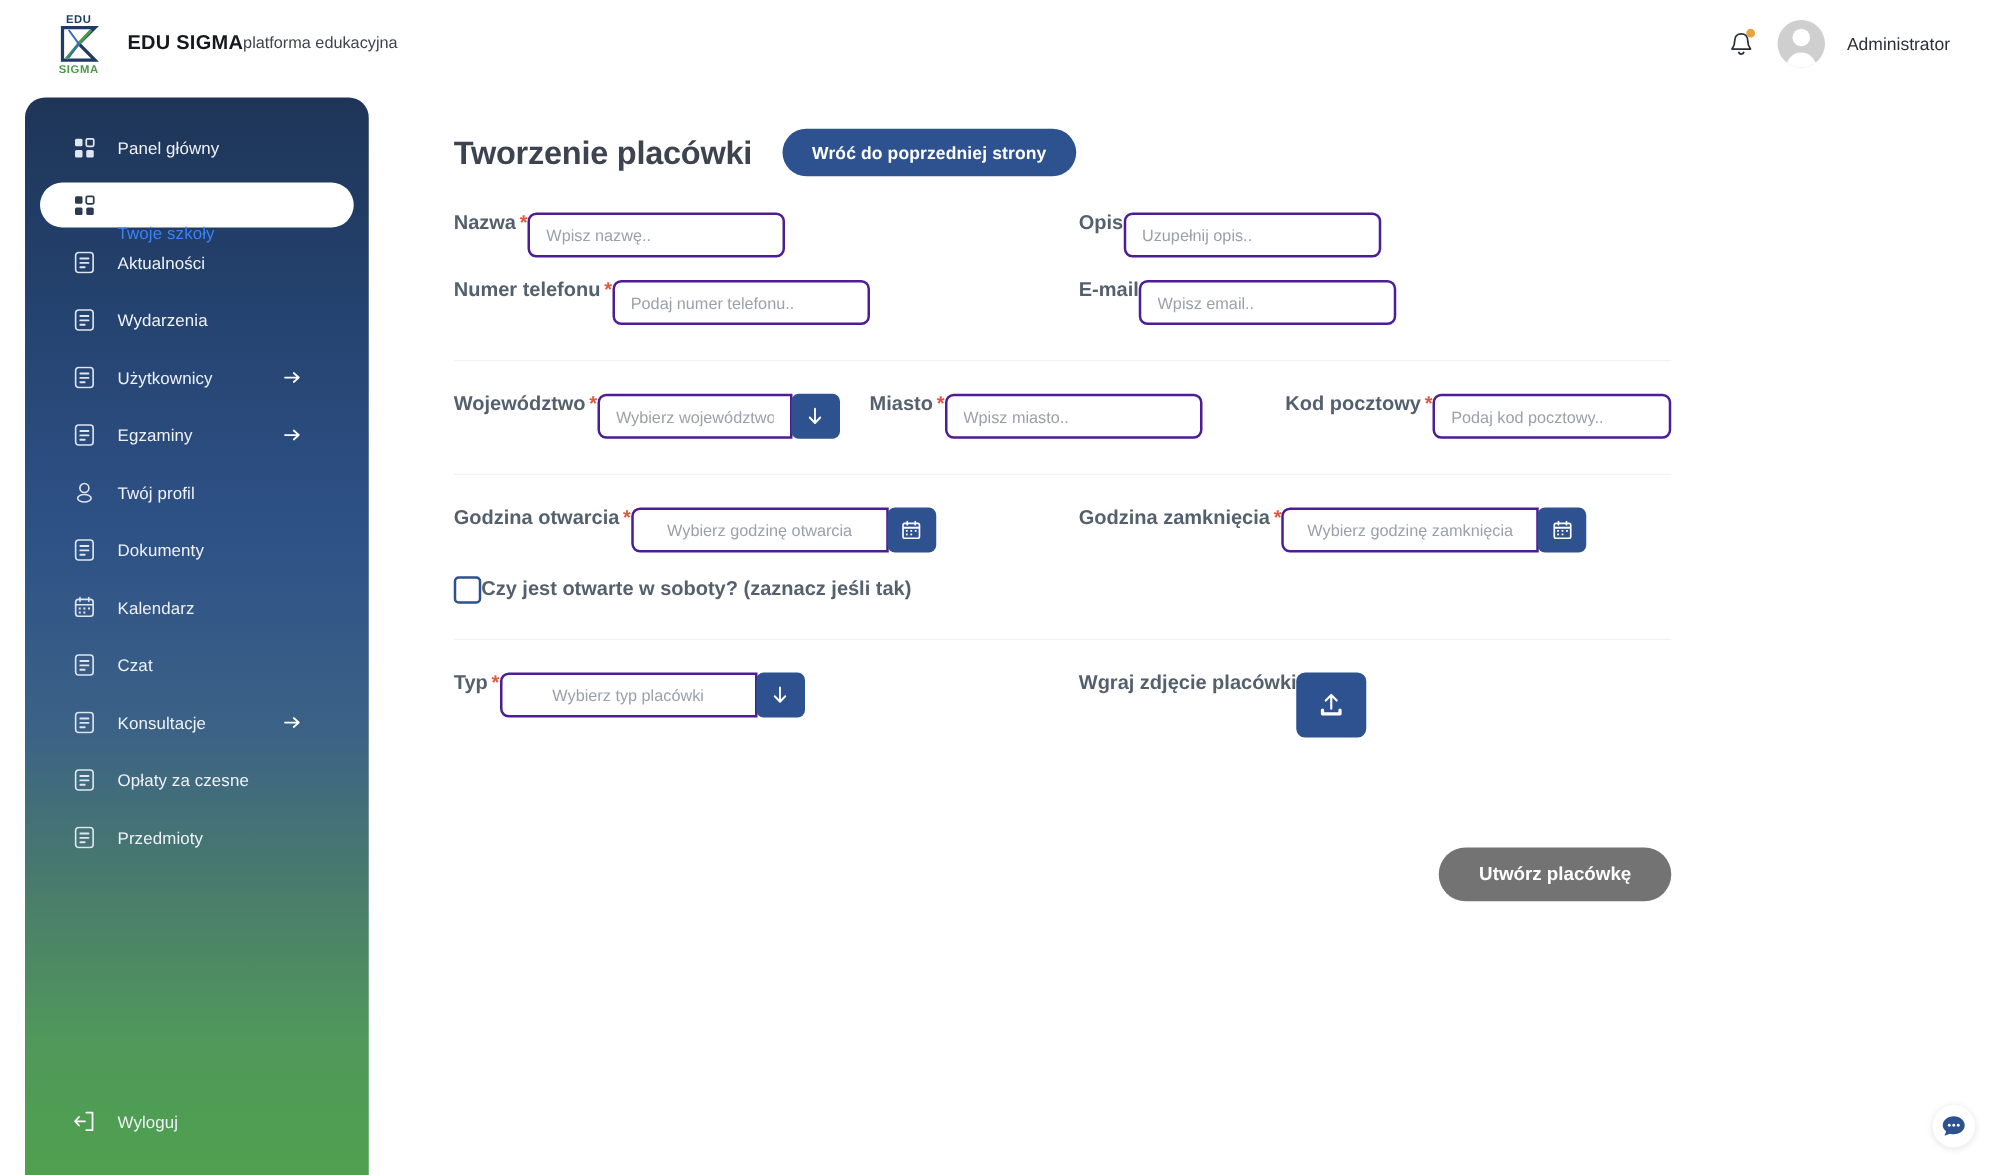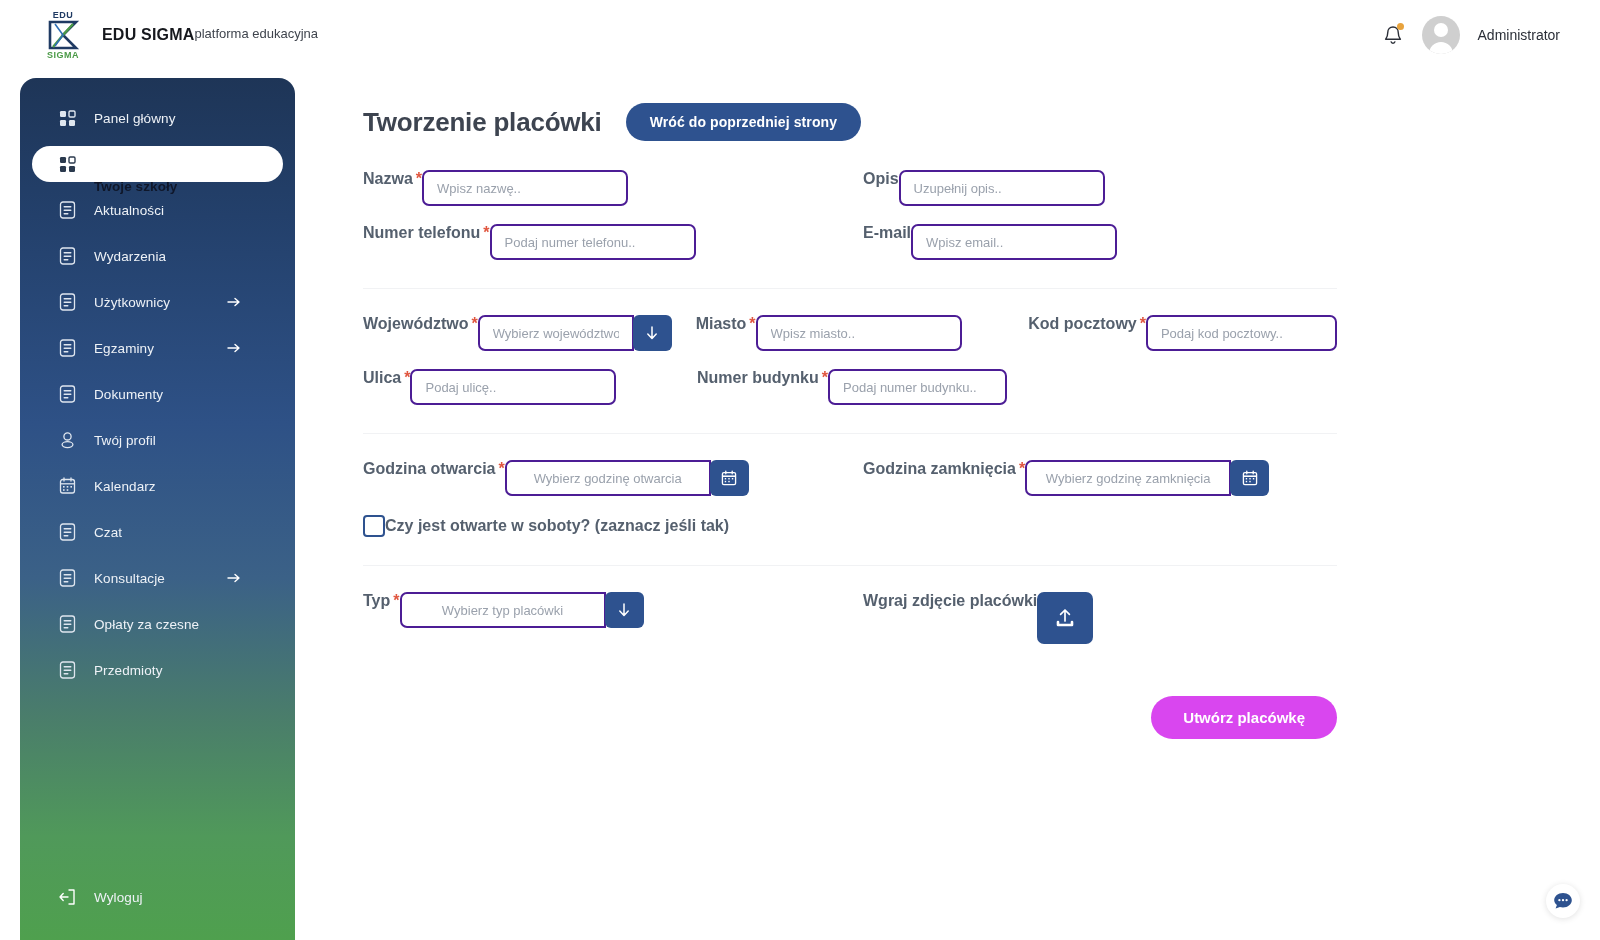--- a/index.html
+++ b/index.html
@@ -91,21 +91,21 @@
   }
   .nav-item.active { background: #ffffff; }
   .nav-icon {
     width: 18px; height: 18px; flex: 0 0 18px;
     display: flex; align-items: center; justify-content: center;
   }
   .nav-label {
     margin-left: 18px; font-size: 13.5px; color: #eef2f7; letter-spacing: .1px;
     white-space: nowrap;
   }
-  .nav-item.active .nav-label { color: #0f172a; font-weight: 700; margin-top: 45px; }
+  .nav-item.active .nav-label { color: #3b82f6; font-weight: 400; margin-top: 45px; }
   .nav-arrow {
     position: absolute; right: 42px; top: 50%; transform: translateY(-50%);
     width: 14px; height: 14px;
   }
   .logout {
     position: absolute; bottom: 34px; left: 0; width: 100%;
     display: flex; align-items: center; padding-left: 38px; cursor: pointer;
   }
   .logout .nav-label { margin-left: 18px; }
 
@@ -161,23 +161,23 @@
   }
   .checklabel { font-size: 16px; font-weight: bold; color: #55606e; }
 
   .upload-btn {
     width: 56px; height: 52px; background: #2e528f; border-radius: 7px;
     display: flex; align-items: center; justify-content: center; cursor: pointer;
     border: none;
   }
   .submit-row { display: flex; justify-content: flex-end; margin-top: 52px; }
   .submit-btn {
-    background: #d946ef; color: #fff;
+    background: #737373; color: #fff;
     font-size: 15px; font-weight: bold;
-    border: none; border-radius: 22px; padding: 13px 32px; cursor: pointer;
+    border: none; border-radius: 22px; padding: 13px 32px; cursor: pointer; margin-top: 36px;
   }
 
   .chat-fab {
     position: absolute; right: 20px; bottom: 22px;
     width: 34px; height: 34px; border-radius: 50%;
     background: #ffffff; box-shadow: 0 1px 6px rgba(0,0,0,.12);
     display: flex; align-items: center; justify-content: center; cursor: pointer;
   }
 </style>
 </head>
@@ -297,37 +297,37 @@
       <span class="nav-arrow">
         <svg width="14" height="14" viewBox="0 0 14 14">
           <path d="M1 7 H12 M8 3.4 L12 7 L8 10.6" fill="none" stroke="#ffffff" stroke-width="1.4" stroke-linecap="round" stroke-linejoin="round"></path>
         </svg>
       </span>
     </div>
 
     <div class="nav-item">
       <span class="nav-icon">
         <svg width="17" height="18" viewBox="0 0 17 18">
-          <rect x="1.5" y="1" width="14" height="16" rx="2.4" fill="none" stroke="#dfe6ef" stroke-width="1.3"></rect>
-          <rect x="4.5" y="5" width="8" height="1.5" rx=".7" fill="#dfe6ef"></rect>
-          <rect x="4.5" y="8.5" width="8" height="1.5" rx=".7" fill="#dfe6ef"></rect>
-          <rect x="4.5" y="12" width="5" height="1.5" rx=".7" fill="#dfe6ef"></rect>
-        </svg>
-      </span>
-      <span class="nav-label">Dokumenty</span>
-    </div>
-
-    <div class="nav-item">
-      <span class="nav-icon">
-        <svg width="17" height="18" viewBox="0 0 17 18">
           <circle cx="8.5" cy="5.4" r="3.6" fill="none" stroke="#dfe6ef" stroke-width="1.3"></circle>
           <ellipse cx="8.5" cy="13.6" rx="5.4" ry="3" fill="none" stroke="#dfe6ef" stroke-width="1.3"></ellipse>
         </svg>
       </span>
       <span class="nav-label">Twój profil</span>
+    </div>
+
+    <div class="nav-item">
+      <span class="nav-icon">
+        <svg width="17" height="18" viewBox="0 0 17 18">
+          <rect x="1.5" y="1" width="14" height="16" rx="2.4" fill="none" stroke="#dfe6ef" stroke-width="1.3"></rect>
+          <rect x="4.5" y="5" width="8" height="1.5" rx=".7" fill="#dfe6ef"></rect>
+          <rect x="4.5" y="8.5" width="8" height="1.5" rx=".7" fill="#dfe6ef"></rect>
+          <rect x="4.5" y="12" width="5" height="1.5" rx=".7" fill="#dfe6ef"></rect>
+        </svg>
+      </span>
+      <span class="nav-label">Dokumenty</span>
     </div>
 
     <div class="nav-item">
       <span class="nav-icon">
         <svg width="17" height="18" viewBox="0 0 17 18">
           <rect x="1.5" y="2.5" width="14" height="13.5" rx="2.2" fill="none" stroke="#dfe6ef" stroke-width="1.3"></rect>
           <path d="M1.5 6.8 H15.5" stroke="#dfe6ef" stroke-width="1.3"></path>
           <path d="M5 1 V4 M12 1 V4" stroke="#dfe6ef" stroke-width="1.3" stroke-linecap="round"></path>
           <rect x="4" y="9" width="1.6" height="1.6" fill="#dfe6ef"></rect>
           <rect x="7.7" y="9" width="1.6" height="1.6" fill="#dfe6ef"></rect>
@@ -482,39 +482,20 @@
       <div class="col" style="width:310px;">
         <div class="field-label">
           <span>Kod pocztowy</span><span class="req">*</span>
         </div>
         <div class="input-wrap">
           <input class="txt" type="text" placeholder="Podaj kod pocztowy.." style="">
         </div>
       </div>
     </div>
 
-    <div class="grid" style="margin-top:18px;">
-      <div class="col" style="width:310px;">
-        <div class="field-label">
-          <span>Ulica</span><span class="req">*</span>
-        </div>
-        <div class="input-wrap">
-          <input class="txt" type="text" placeholder="Podaj ulicę.." style="">
-        </div>
-      </div>
-      <div style="width:24px;"></div>
-      <div class="col" style="width:310px;">
-        <div class="field-label">
-          <span>Numer budynku</span><span class="req">*</span>
-        </div>
-        <div class="input-wrap">
-          <input class="txt" type="text" placeholder="Podaj numer budynku.." style="">
-        </div>
-      </div>
-    </div>
 
     <div class="divider"></div>
 
     <div class="grid">
       <div class="col" style="width:474px;">
         <div class="field-label">
           <span>Godzina otwarcia</span><span class="req">*</span>
         </div>
         <div class="input-wrap has-addon">
           <input class="txt" type="text" readonly="" placeholder="Wybierz godzinę otwarcia" style="">

